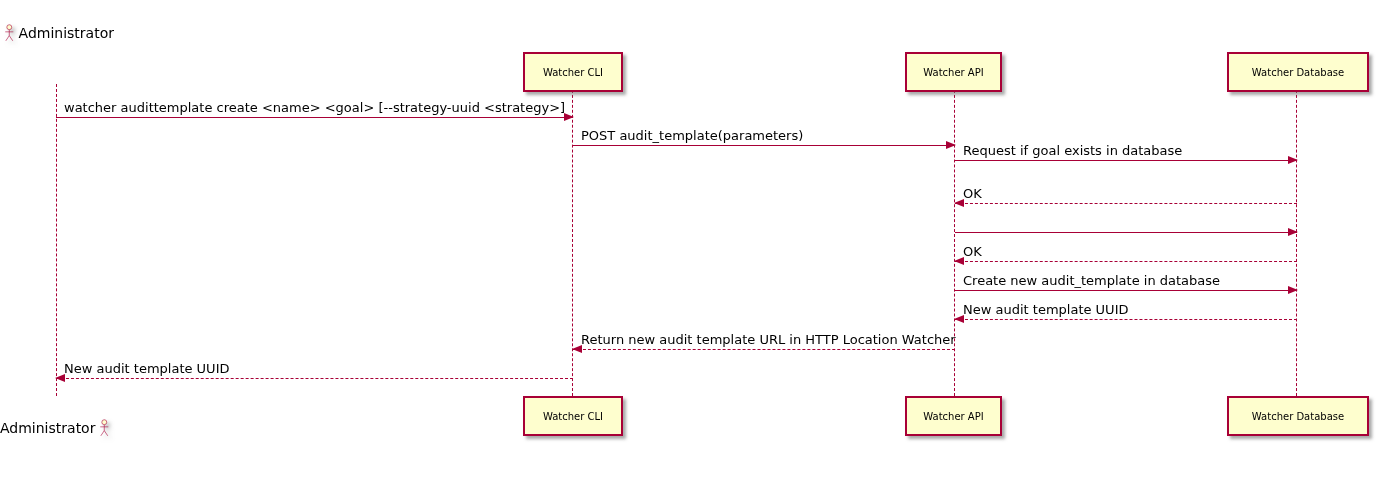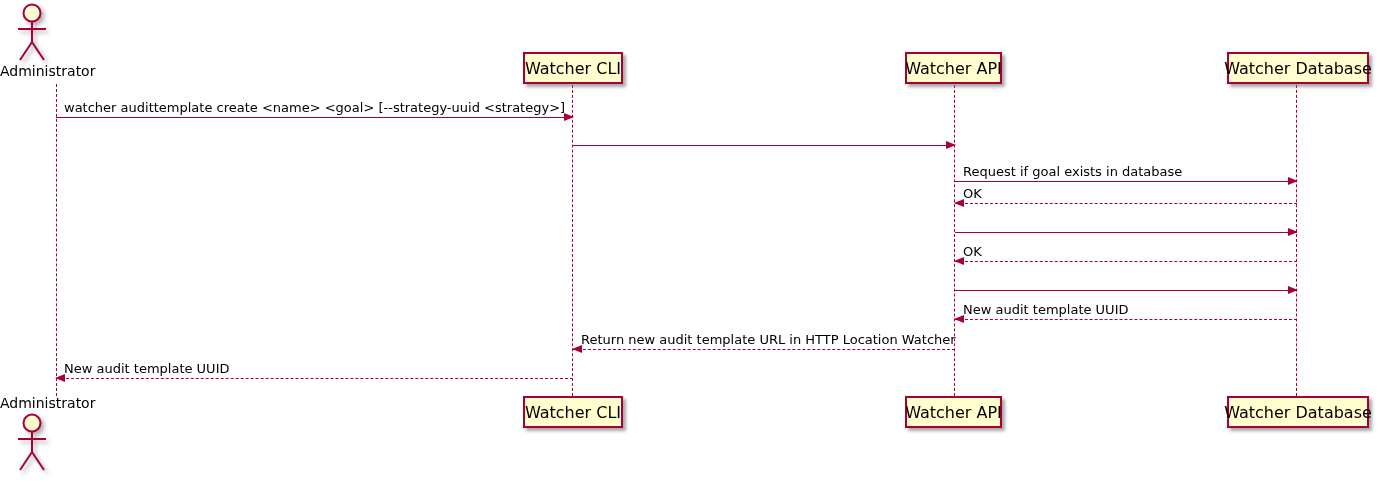--- a/index.html
+++ b/index.html
@@ -17,31 +17,31 @@
     overflow:hidden;
     background:#ffffff;
   }
   
   .lifeline{
     position:absolute;width:0;
     border-left:1px dashed var(--red);
   }
   
   .pbox{
-    position:absolute;height:32px;
+    position:absolute;height:40px;
     background:var(--fill);
     border:2px solid var(--red);
     display:flex;align-items:center;justify-content:center;
-    font-size:16px;white-space:nowrap;
+    font-size:10px;white-space:nowrap;
     box-shadow:3px 3px 3px rgba(100,100,100,0.55);
   }
   
   .actor{
     position:absolute;width:114px;
-    display:flex;flex-direction:column;
+    display:flex;flex-direction:row;align-items:center;
   }
   .actor svg{filter:drop-shadow(3px 3px 2px rgba(100,100,100,0.5));}
   .actor-label{font-size:14px;white-space:nowrap;line-height:15px;}
   
   .message{position:absolute;height:19px;padding-left:40px;}
   .message.solid{border-bottom:1px solid var(--red);}
   .message.dashed{border-bottom:1px dashed var(--red);text-align:right;}
   .msg-label{
     position:absolute;left:8px;bottom:2px;
     font-size:13px;white-space:nowrap;
@@ -80,38 +80,40 @@
   </div>
   <div class="pbox" style="left:1227px;top:52px;width:142px;">
     <span>Watcher Database</span>
   </div>
 
   <div class="message solid" style="left:56px;top:99px;width:517px;">
     <span class="msg-label">watcher audittemplate create &lt;name&gt; &lt;goal&gt; [--strategy-uuid &lt;strategy&gt;]</span>
     <span class="arrow right"></span>
   </div>
   <div class="message solid" style="left:573px;top:127px;width:382px;">
+    <span class="msg-label">POST audit_template(parameters)</span>
     <span class="arrow right"></span>
   </div>
-  <div class="message solid" style="left:955px;top:163px;width:342px;">
+  <div class="message solid" style="left:955px;top:142px;width:342px;">
     <span class="msg-label">Request if goal exists in database</span>
     <span class="arrow right"></span>
   </div>
   <div class="message dashed" style="left:955px;top:185px;width:342px;">
     <span class="msg-label">OK</span>
     <span class="arrow left"></span>
   </div>
   <div class="message solid" style="left:955px;top:214px;width:342px;">
     <span class="arrow right"></span>
   </div>
   <div class="message dashed" style="left:955px;top:243px;width:342px;">
     <span class="msg-label">OK</span>
     <span class="arrow left"></span>
   </div>
   <div class="message solid" style="left:955px;top:272px;width:342px;">
+    <span class="msg-label">Create new audit_template in database</span>
     <span class="arrow right"></span>
   </div>
   <div class="message dashed" style="left:955px;top:301px;width:342px;">
     <span class="msg-label">New audit template UUID</span>
     <span class="arrow left"></span>
   </div>
   <div class="message dashed" style="left:573px;top:331px;width:382px;">
     <span class="msg-label">Return new audit template URL in HTTP Location Watcher</span>
     <span class="arrow left"></span>
   </div>

